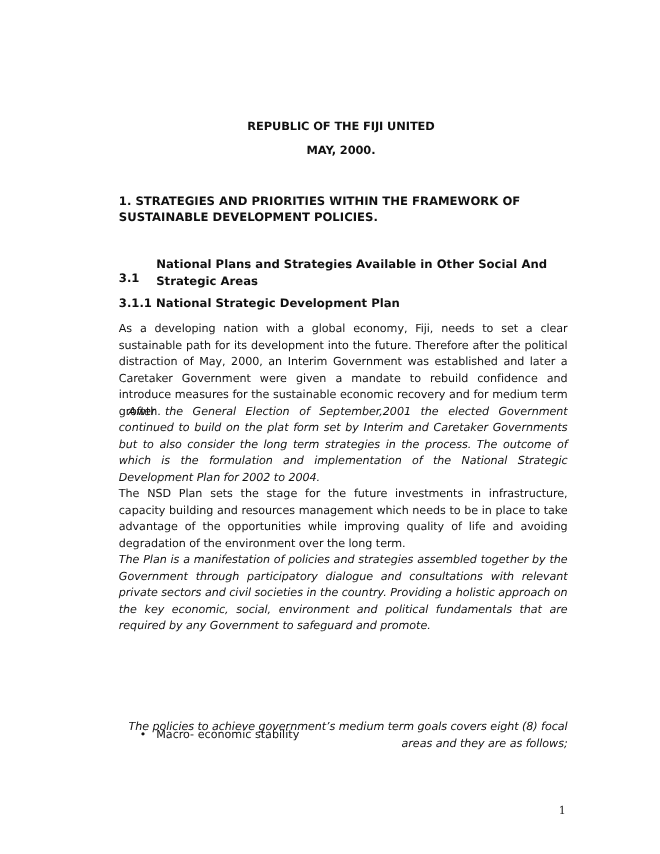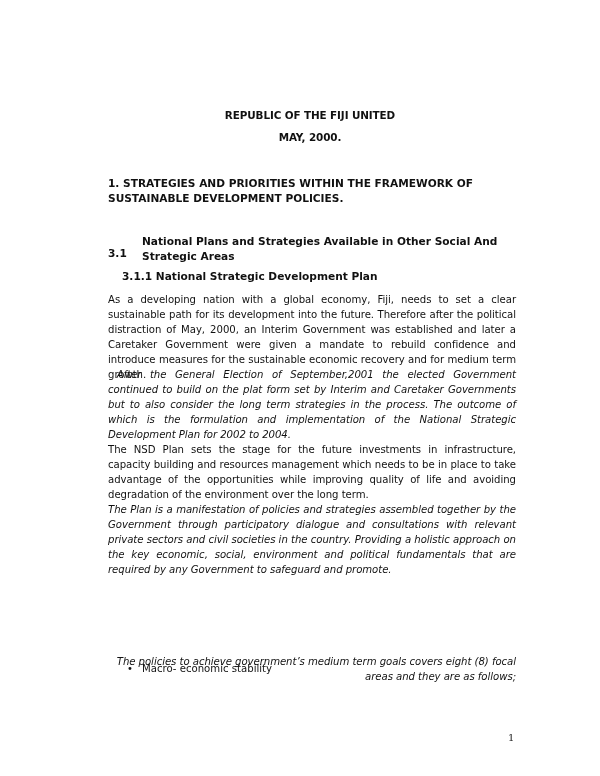--- a/index.html
+++ b/index.html
@@ -20,21 +20,21 @@
     font-weight: bold; font-size: 10.6px; line-height: 15px;
   }
   .h-sub {
     position: absolute; left: 108px; top: 234px; width: 410px;
     font-weight: bold; font-size: 10.6px; line-height: 15px;
   }
   .h-sub .num { position: absolute; left: 0; top: 0; margin-top: 12px; }
   .h-sub .txt { position: absolute; left: 34px; top: 0; width: 370px; }
   .h-subsub {
     position: absolute; left: 108px; top: 269px; width: 410px;
-    font-weight: bold; font-size: 10.6px; line-height: 15px; margin-left: 14px;
+    font-weight: bold; font-size: 10.6px; line-height: 15px;
   }
   .para {
     position: absolute; left: 108px; width: 408px; text-align: justify;
     font-size: 10.15px; line-height: 15px; letter-spacing: -0.05px;
   }
   .p1 { top: 292px; }
   .p2 { top: 367px; }
   .p3 { top: 442px; }
   .p4 { top: 502px; font-style: italic; }
   .p5 { top: 654px; text-align: right; font-style: italic; }

